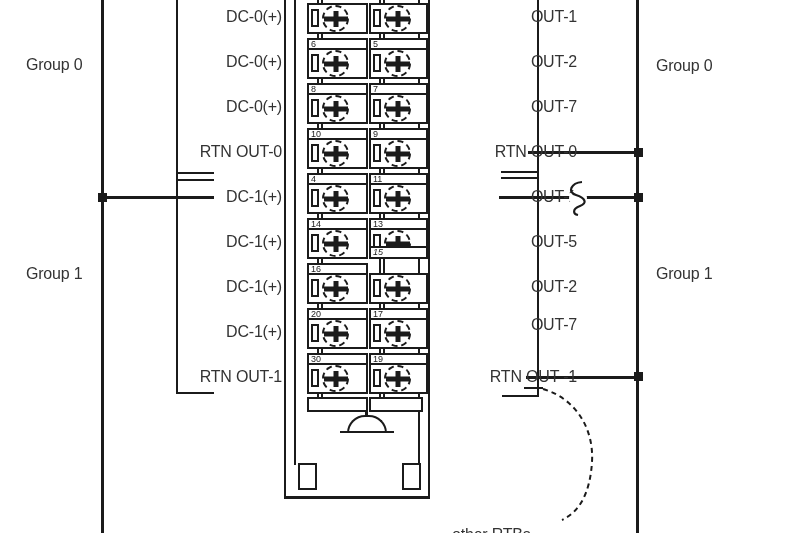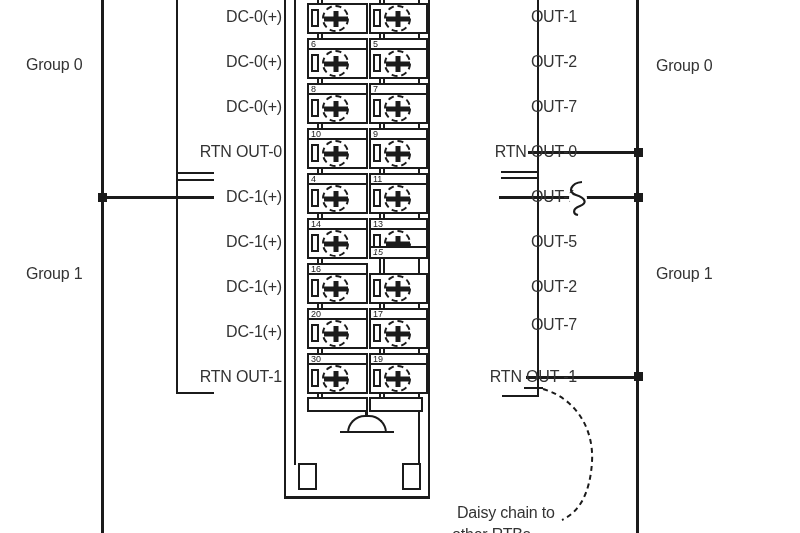--- a/index.html
+++ b/index.html
@@ -219,21 +219,20 @@
       <div class="lbl right" style="top: 53px;">OUT-2</div>
       <div class="lbl right" style="top: 98px;">OUT-7</div>
       <div class="lbl right" style="top: 143px;">RTN OUT-0</div>
       <div class="lbl right" style="top: 188px;">OUT-1</div>
       <div class="lbl right" style="top: 233px;">OUT-5</div>
       <div class="lbl right" style="top: 278px;">OUT-2</div>
       <div class="lbl right" style="top: 316px;">OUT-7</div>
       <div class="lbl right" style="top: 368px;">RTN OUT -1</div>
     </div>
 
-  <div class="daisy" style="left:457px;top:504px;">Daisy chain to</div>
   <div class="daisy" style="left:452px;top:526px;">other RTBs</div>
 
   <svg class="overlay" width="800" height="533" viewBox="0 0 800 533">
     <circle cx="578" cy="198" r="9" fill="#ffffff"></circle>
     <path d="M582,182 C571,183 567,192 576,195 C585,198 588,203 580,206 C572,209 573,214 578,215" fill="none" stroke="#1b1b1b" stroke-width="2.2"></path>
     <path d="M543,389 C577,399 594,430 592,462 C590,494 579,512 562,520" fill="none" stroke="#1b1b1b" stroke-width="2" stroke-dasharray="5 4"></path>
   </svg>
 
 </div>
 

